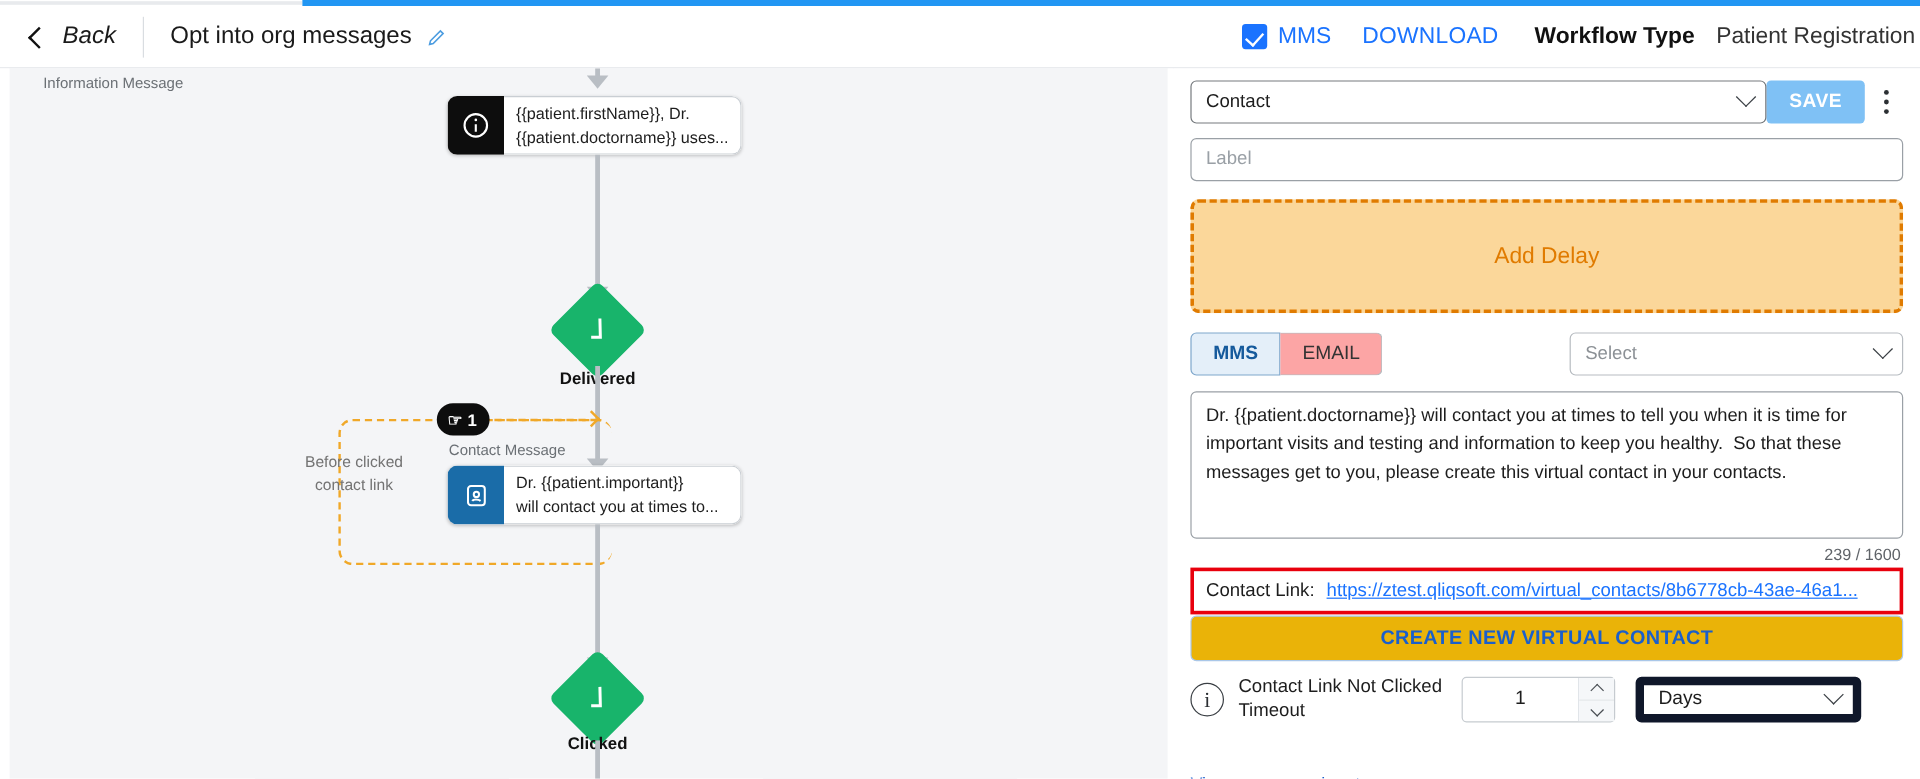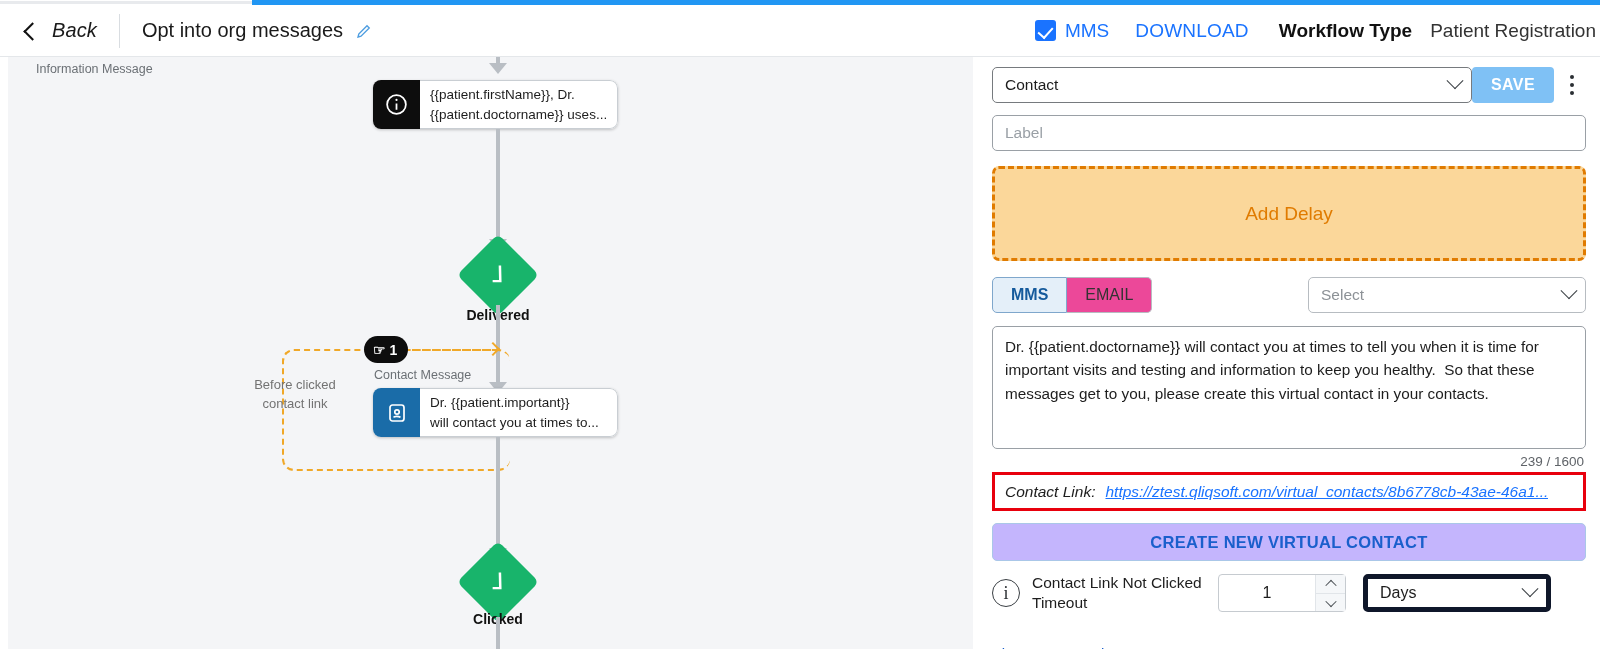--- a/index.html
+++ b/index.html
@@ -342,21 +342,21 @@
   .seg-group {
     margin-top: 16px;
     display: flex;
   }
   .seg {
     height: 36px;
     padding: 0 18px;
     display: flex; align-items: center; justify-content: center;
     border: 1px solid #b7bcc1;
     font-size: 16px;
-    background: #ec4899;
+    background: #fca5a5;
     color: #333;
     cursor: pointer;
   }
   .seg.first { border-radius: 5px 0 0 5px; }
   .seg.last { border-radius: 0 5px 5px 0; border-left: none; }
   .seg.active {
     background: #e4eff9;
     border-color: #7fa7cc;
     color: #155a9c;
     font-weight: bold;
@@ -392,39 +392,38 @@
   }
 
   .contact-link-box {
     margin-top: 2px;
     border: 3px solid #e8000d;
     height: 39px;
     display: flex; align-items: center;
     padding: 0 10px;
     background: #fff;
     overflow: hidden;
-    font-style: italic;
   }
   .cl-label {
     font-size: 15.5px; color: #1d1d1d;
     margin-right: 10px; white-space: nowrap;
   }
   .cl-url {
     font-size: 15.5px; color: #1a73ff;
     text-decoration: underline;
     white-space: nowrap; overflow: hidden;
     cursor: pointer;
   }
 
   .create-vc-btn {
-    margin-top: 12px;
+    margin-top: 1px;
     height: 38px; width: 100%;
     border: 1px solid #aac7e8;
     border-radius: 5px;
-    background: #c4b5fd;
+    background: #eab308;
     color: #1a5fcc;
     font-size: 16.5px;
     font-weight: bold;
     letter-spacing: .3px;
     display: flex; align-items: center; justify-content: center;
     cursor: pointer;
   }
 
   .timeout-row {
     margin-top: 12px;
@@ -472,21 +471,21 @@
   .caret-up, .caret-dn {
     width: 8px; height: 8px;
     border-left: 1.6px solid #4a4f54;
     border-top: 1.6px solid #4a4f54;
   }
   .caret-up { transform: rotate(45deg) translate(1px,1px); }
   .caret-dn { transform: rotate(-135deg) translate(1px,1px); }
 
   .unit-select {
     width: 188px; height: 38px;
-    border: 5px solid #0f172a;
+    border: 7px solid #0f172a;
     border-radius: 5px;
     display: flex; align-items: center;
     padding: 0 10px 0 12px;
     font-size: 16px; color: #1d1d1d;
     cursor: pointer;
   }
 
   .bottom-sliver {
     position: absolute;
     left: 992px; bottom: 0;

